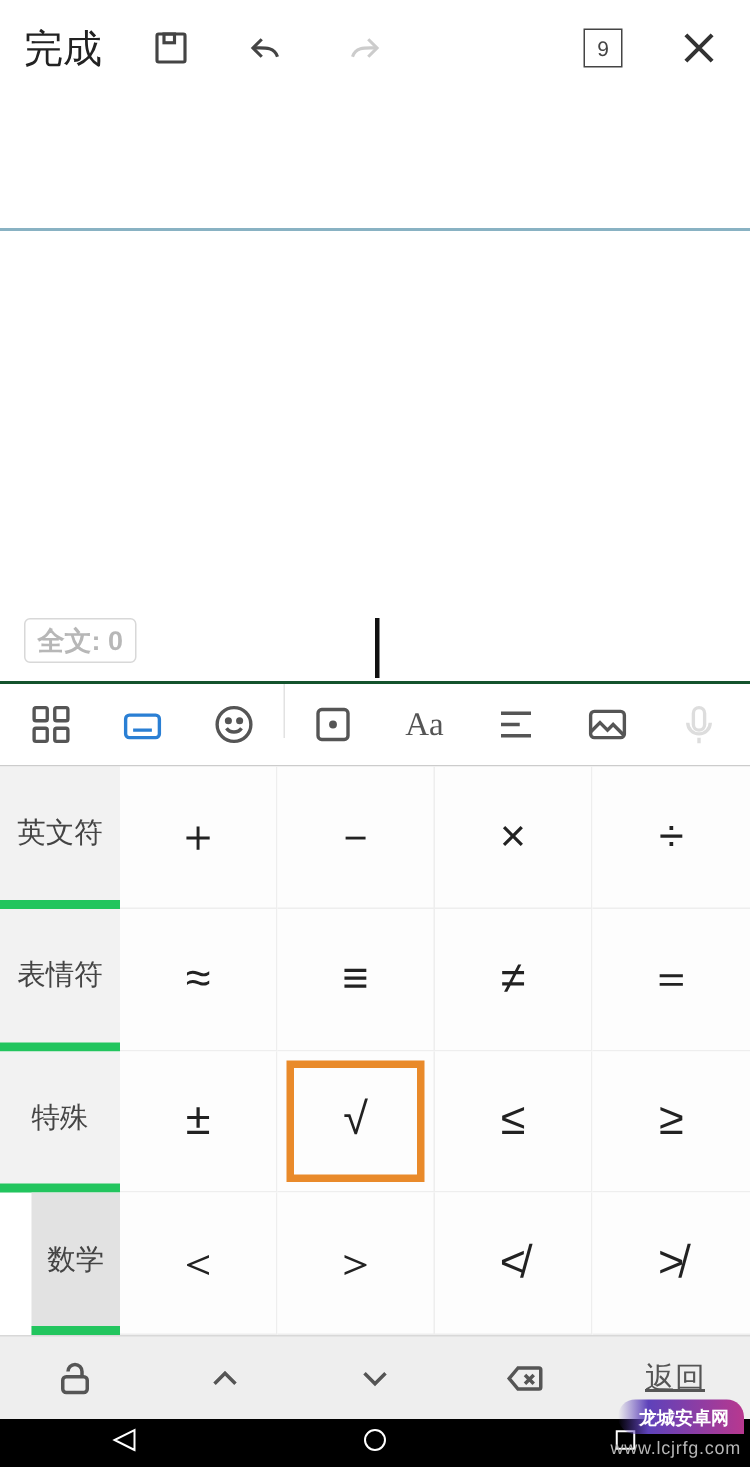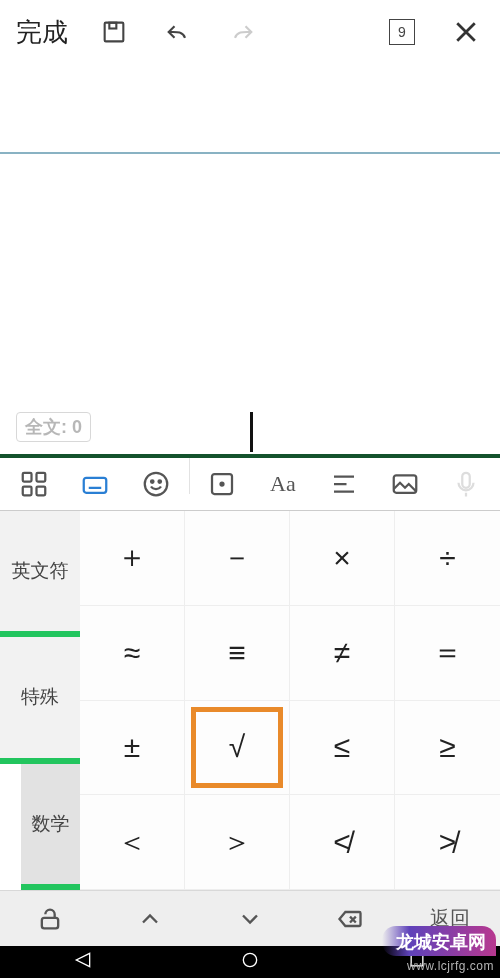--- a/index.html
+++ b/index.html
@@ -22,21 +22,21 @@
 
   .edit-area { position:relative; height: 390px; }
   .title-line { position:absolute; top:88px; left:0; right:0; height:2px; background:#6b9fb4; opacity:.8; }
   .word-badge {
     position:absolute; top:348px; left:16px; font-size:18px; color:#b7b7b7;
     border:1px solid #d8d8d8; border-radius:4px; padding:2px 8px;font-weight:bold;
   }
   .cursor { position:absolute; top:348px; left:250px; width:2.5px; height:40px; background:#111; }
 
   .toolbar2 {
-    display:flex; align-items:flex-start; height:56px; border-top:4px solid #14532d;
+    display:flex; align-items:flex-start; height:56px; border-top:2px solid #14532d;
     padding: 0 6px; gap:4px;
   }
   .t2 { flex:1; display:flex; align-items:center; justify-content:center; height:100%; }
   .t2 svg { width:30px; height:30px; stroke:#555; fill:none; stroke-width:1.8; }
   .t2.active svg { stroke:#2a7fd4; }
   .t2 .Aa { font-size:22px; color:#555; font-family:serif; }
   .t2.mic svg { stroke:#ddd; }
   .vdiv { width:1px; height:36px; background:#e2e2e2; }
 
   .kbd { display:flex; height:380px; border-top:1px solid #ccc; }
@@ -67,21 +67,21 @@
   .navbar { height:32px; background:#000; display:flex; align-items:center; justify-content:space-around; }
   .navbar svg { width:20px; height:20px; stroke:#fff; fill:none; stroke-width:1.6; }
 
   .wm {
     position:absolute; right:4px; bottom:4px; z-index:5; text-align:right;
     pointer-events:none;
   }
   .wm-box {
     display:inline-block; padding:4px 10px 2px 14px;
     background:linear-gradient(90deg, rgba(94,66,186,0) 0%, #5e42ba 24%, #b8388f 100%);
-    border-radius:14px 14px 0 14px; color:#fff; font-weight:600; font-size:18px;
+    border-radius:14px 14px 0 14px; color:#fff; font-weight:600; font-size:12px;
   }
   .wm-url { font-size:12px; color:#b5b5b5; letter-spacing:.5px; padding-right:2px; }
 </style>
 </head>
 <body>
 
 <div class="topbar">
   <div class="done">完成</div>
   <div class="tb-icon">
     <svg viewBox="0 0 24 24">
@@ -167,20 +167,21 @@
       <svg viewBox="0 0 24 24">
         <rect x="9" y="3" width="6" height="12" rx="3"></rect>
         <path d="M6 11a6 6 0 0 0 12 0M12 19v3"></path>
       </svg>
     </div>
 </div>
 
 <div class="kbd">
   <div class="cat-col" id="cat-col">
       <div class="cat">英文符</div>
+      <div class="cat">表情符</div>
       <div class="cat">特殊</div>
       <div class="cat sel">数学</div>
     </div>
   <div class="sym-grid" id="sym-grid">
       <div class="sym">＋</div>
       <div class="sym">－</div>
       <div class="sym">×</div>
       <div class="sym">÷</div>
       <div class="sym">≈</div>
       <div class="sym">≡</div>

